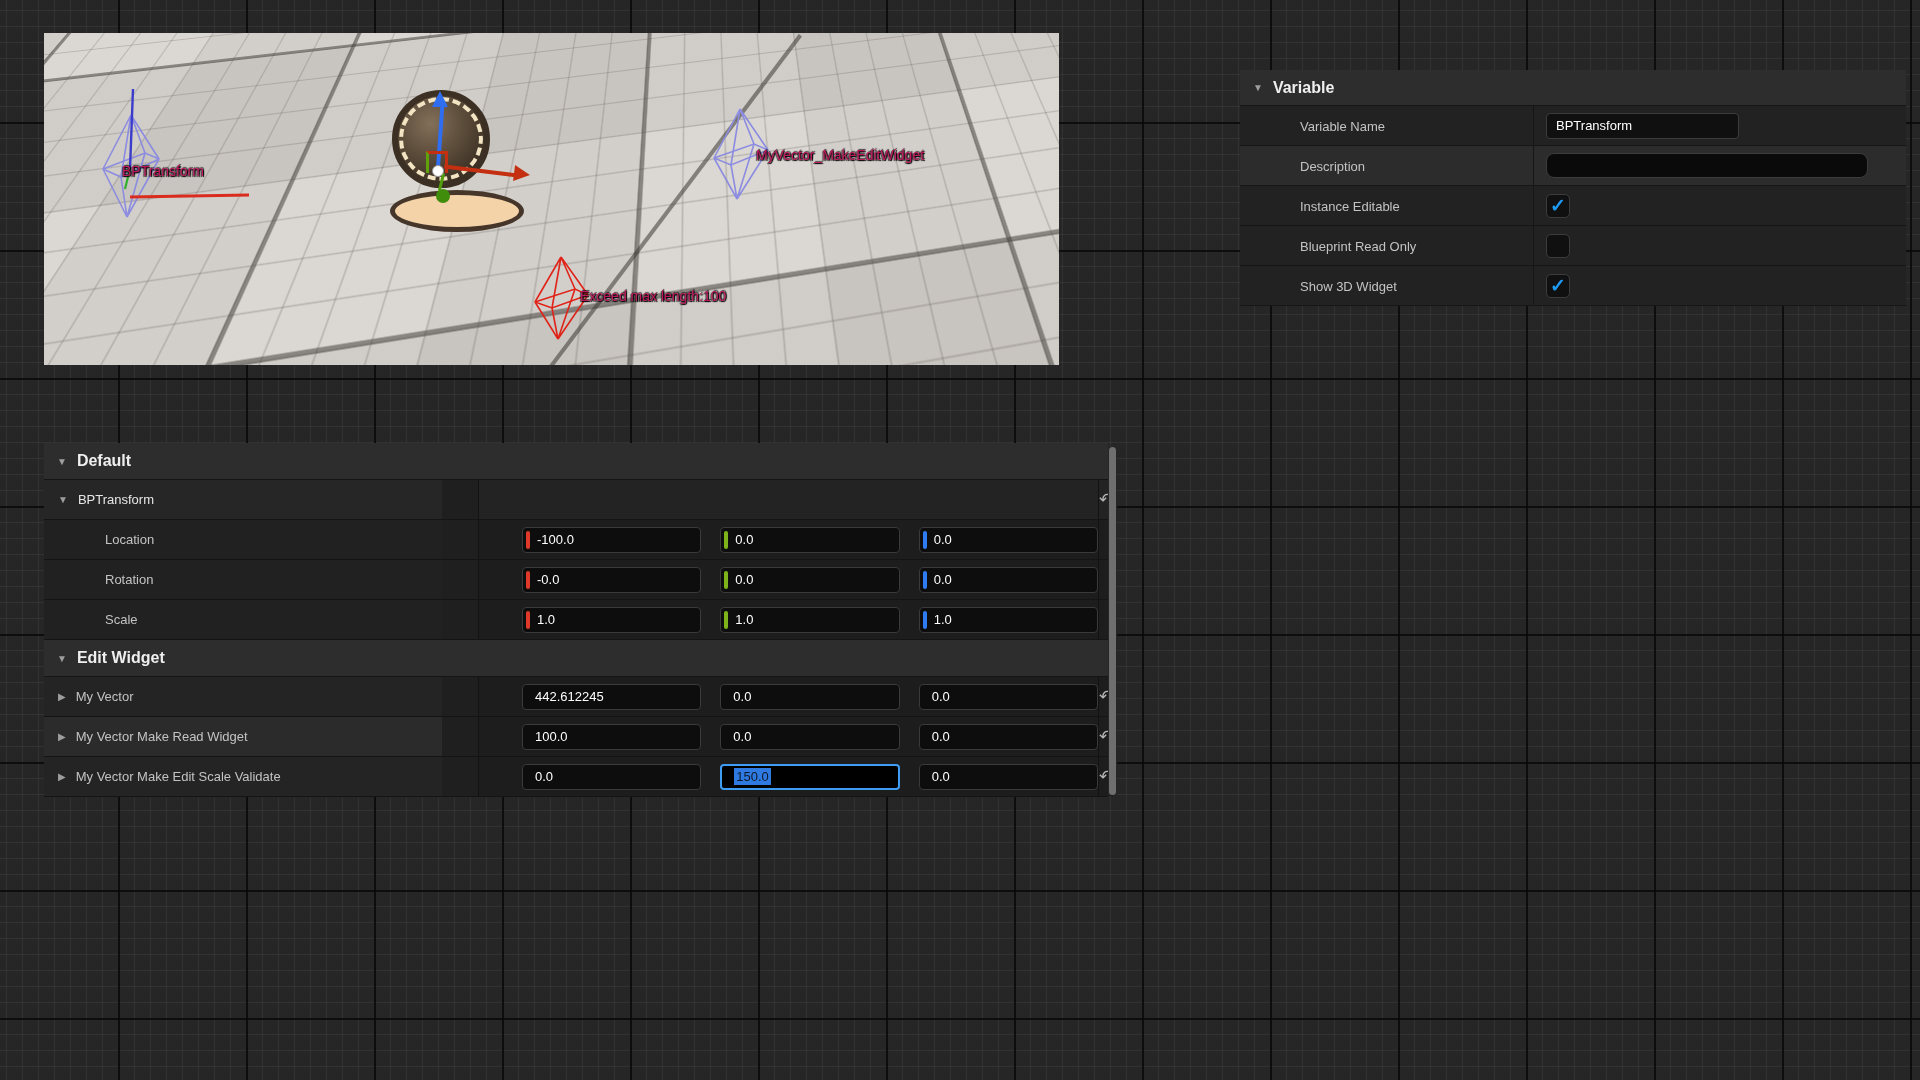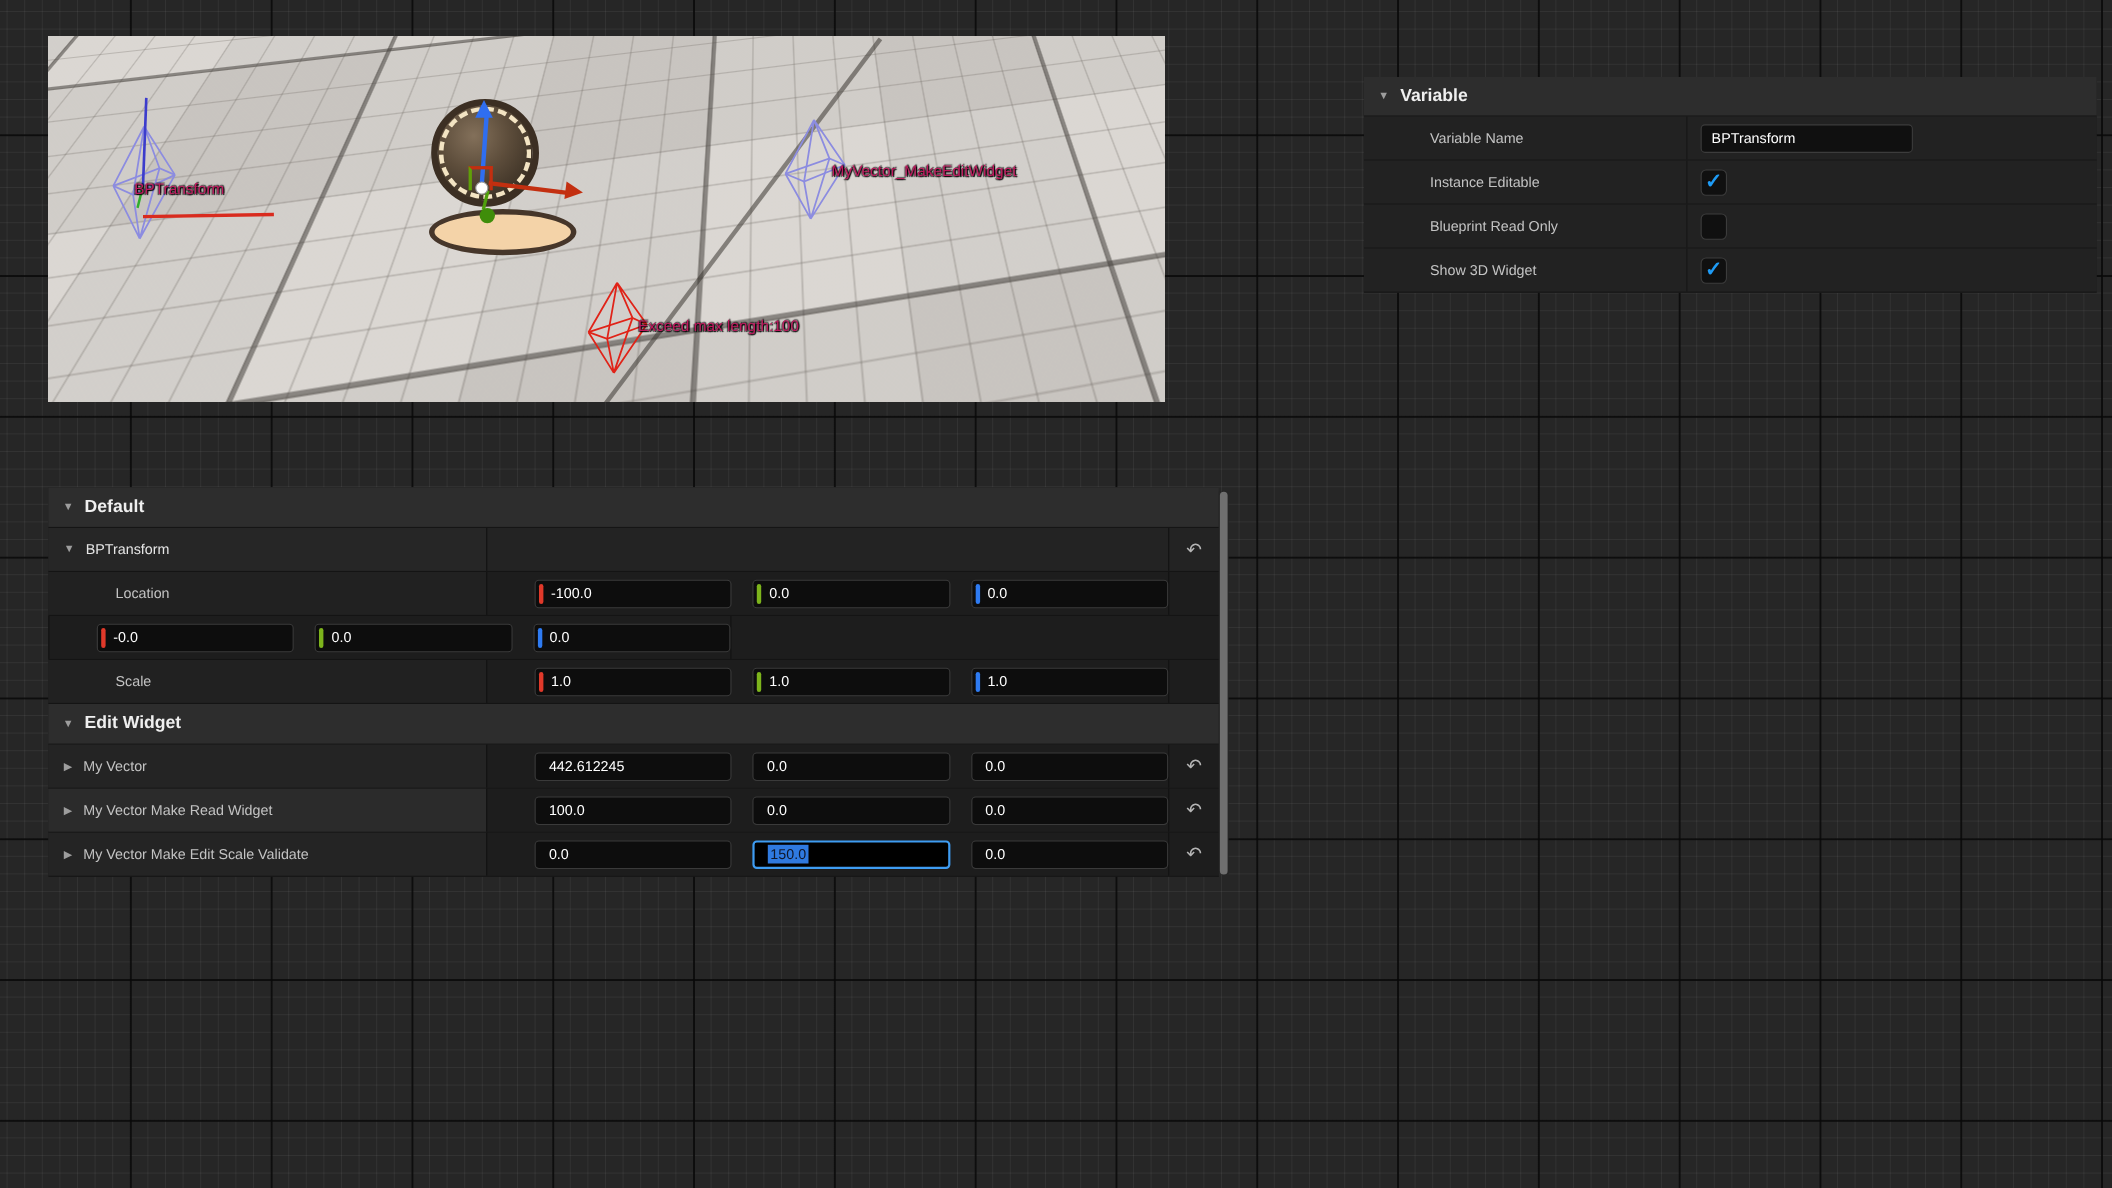--- a/index.html
+++ b/index.html
@@ -95,21 +95,21 @@
   .checkbox { width:24px; height:24px; border-radius:5px; background:#101010;
     border:1px solid #3c3c3c; display:flex; align-items:center; justify-content:center; }
   .checkbox .check { color:#1e9bf5; font-size:19px; font-weight:bold; line-height:1; }
 
   
   .det-panel { left:44px; top:443px; width:1064px; background:#1f1f1f; }
   .det-cat { height:37px; }
   .det-row { display:flex; align-items:stretch; height:40px; border-bottom:1px solid #141414; }
   .det-row .name-col { width:398px; flex:none; display:flex; align-items:center; background:#242424; }
   .det-row .val-col { width:620px; flex:none; display:flex; align-items:center; gap:19px;
-    padding-left:43px; background:#1d1d1d; border-left:1px solid #121212; }
+    padding-left:43px; background:#1d1d1d; border-left:1px solid #121212;margin-left:36px; }
   .det-row .arrow-col { flex:1; display:flex; align-items:center; justify-content:center;
     background:#1d1d1d; border-left:1px solid #121212; }
   .det-row.item-head .name-col { background:#262626; }
   .det-row.item-head .val-col, .det-row.item-head .arrow-col { background:#232323; }
   .det-row.child .name-col { background:#212121; }
   .det-row.vec.lit .name-col { background:#2b2b2b; }
   .det-row .tri { margin:0 10px 0 14px; }
   .det-row.child .name-col .prop-label { padding-left:61px; }
   .revert { color:#b5b5b5; font-size:17px; line-height:1; }
 
@@ -191,20 +191,28 @@
   <div class="var-row">
     <div class="name-col"><span class="prop-label">Variable Name</span></div>
     <div class="val-col">
       <div class="text-field name-field">
         <span>BPTransform</span>
       </div>
     </div>
   </div>
 
 
+  <div class="var-row lit">
+    <div class="name-col"><span class="prop-label">Description</span></div>
+    <div class="val-col">
+      <div class="text-field desc-field">
+        <span></span>
+      </div>
+    </div>
+  </div>
 
   <div class="var-row">
     <div class="name-col"><span class="prop-label">Instance Editable</span></div>
     <div class="val-col">
       <div class="checkbox">
         <span class="check">✓</span>
       </div>
     </div>
   </div>
 
@@ -258,20 +266,23 @@
         </div>
       <div class="spin barred">
           <span class="bar bar-z"></span>
           <span>0.0</span>
         </div>
     </div>
     <div class="arrow-col"></div>
   </div>
 
   <div class="det-row child">
+    <div class="name-col">
+        <span class="prop-label">Rotation</span>
+      </div>
     <div class="val-col">
       <div class="spin barred">
           <span class="bar bar-x"></span>
           <span>-0.0</span>
         </div>
       <div class="spin barred">
           <span class="bar bar-y"></span>
           <span>0.0</span>
         </div>
       <div class="spin barred">

